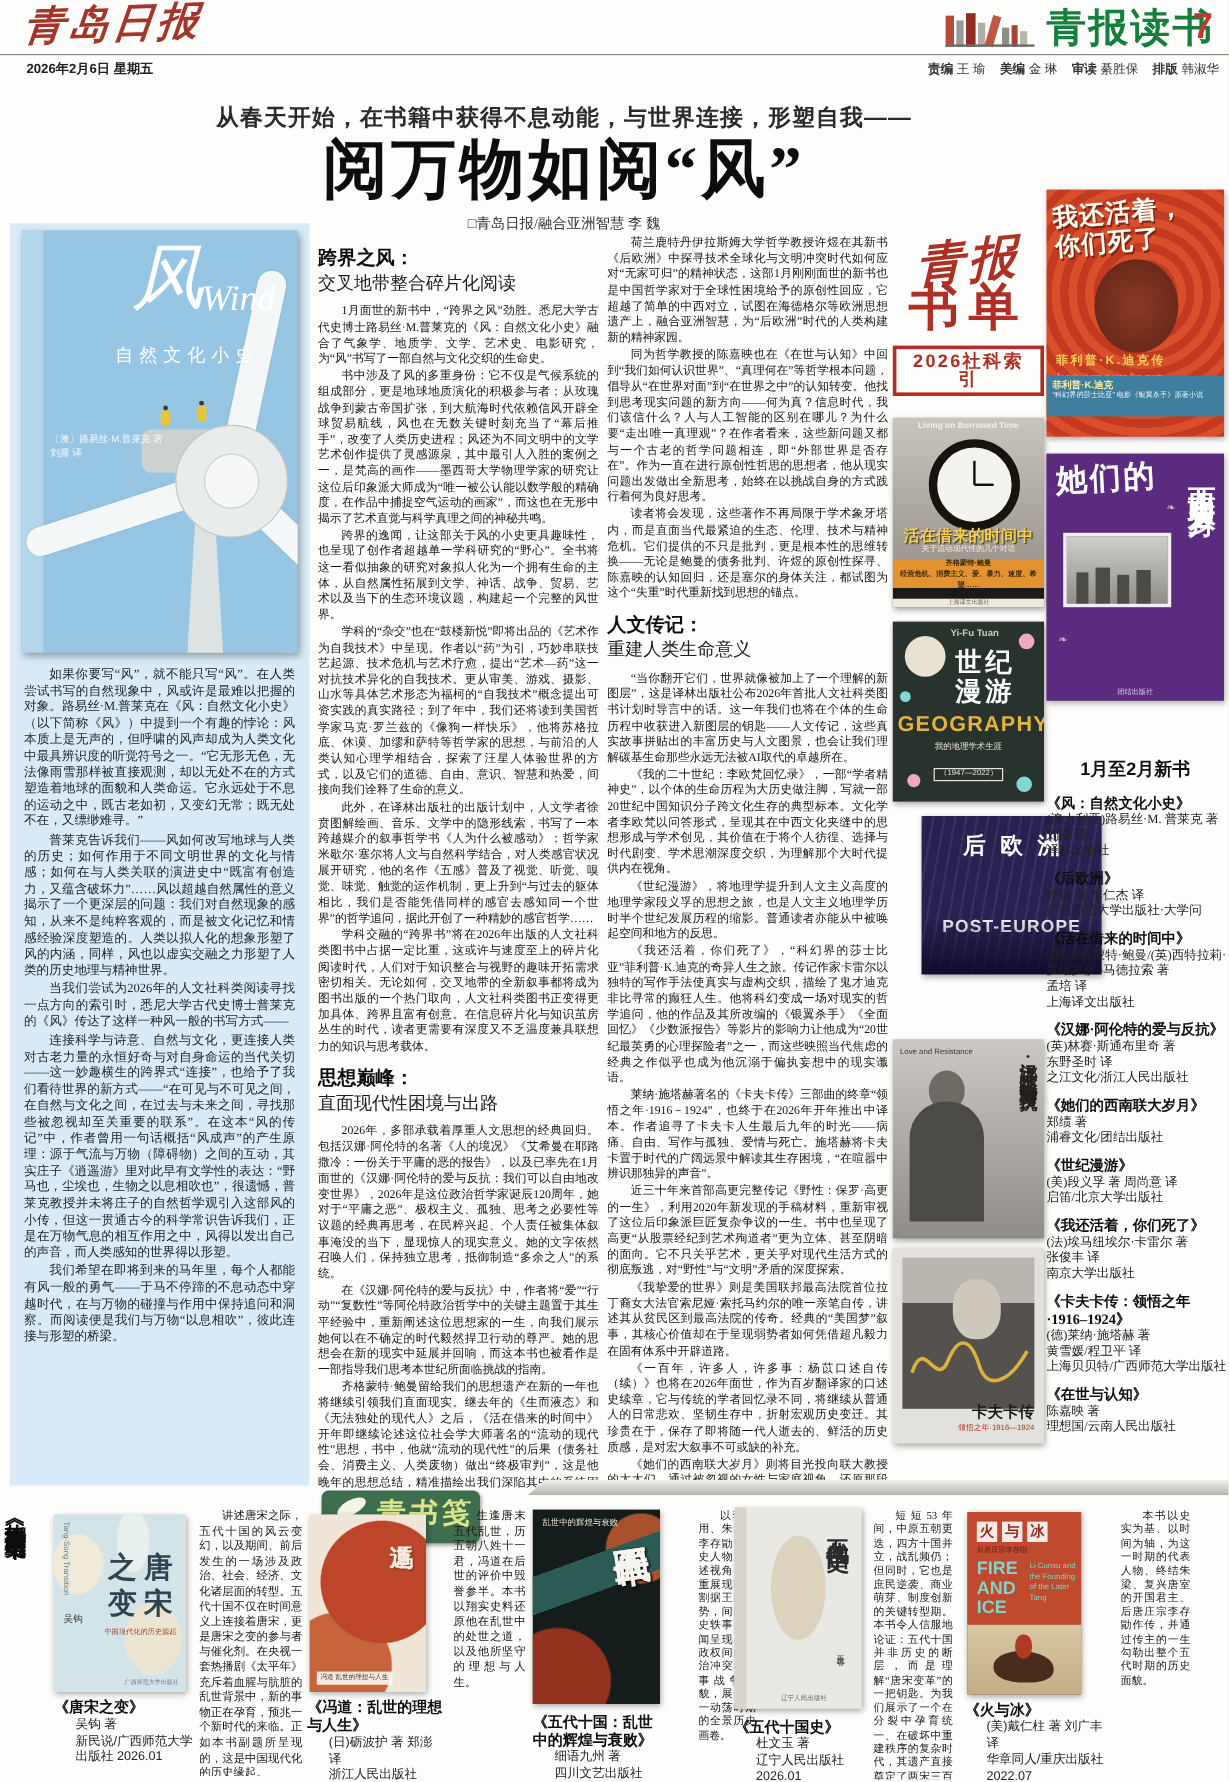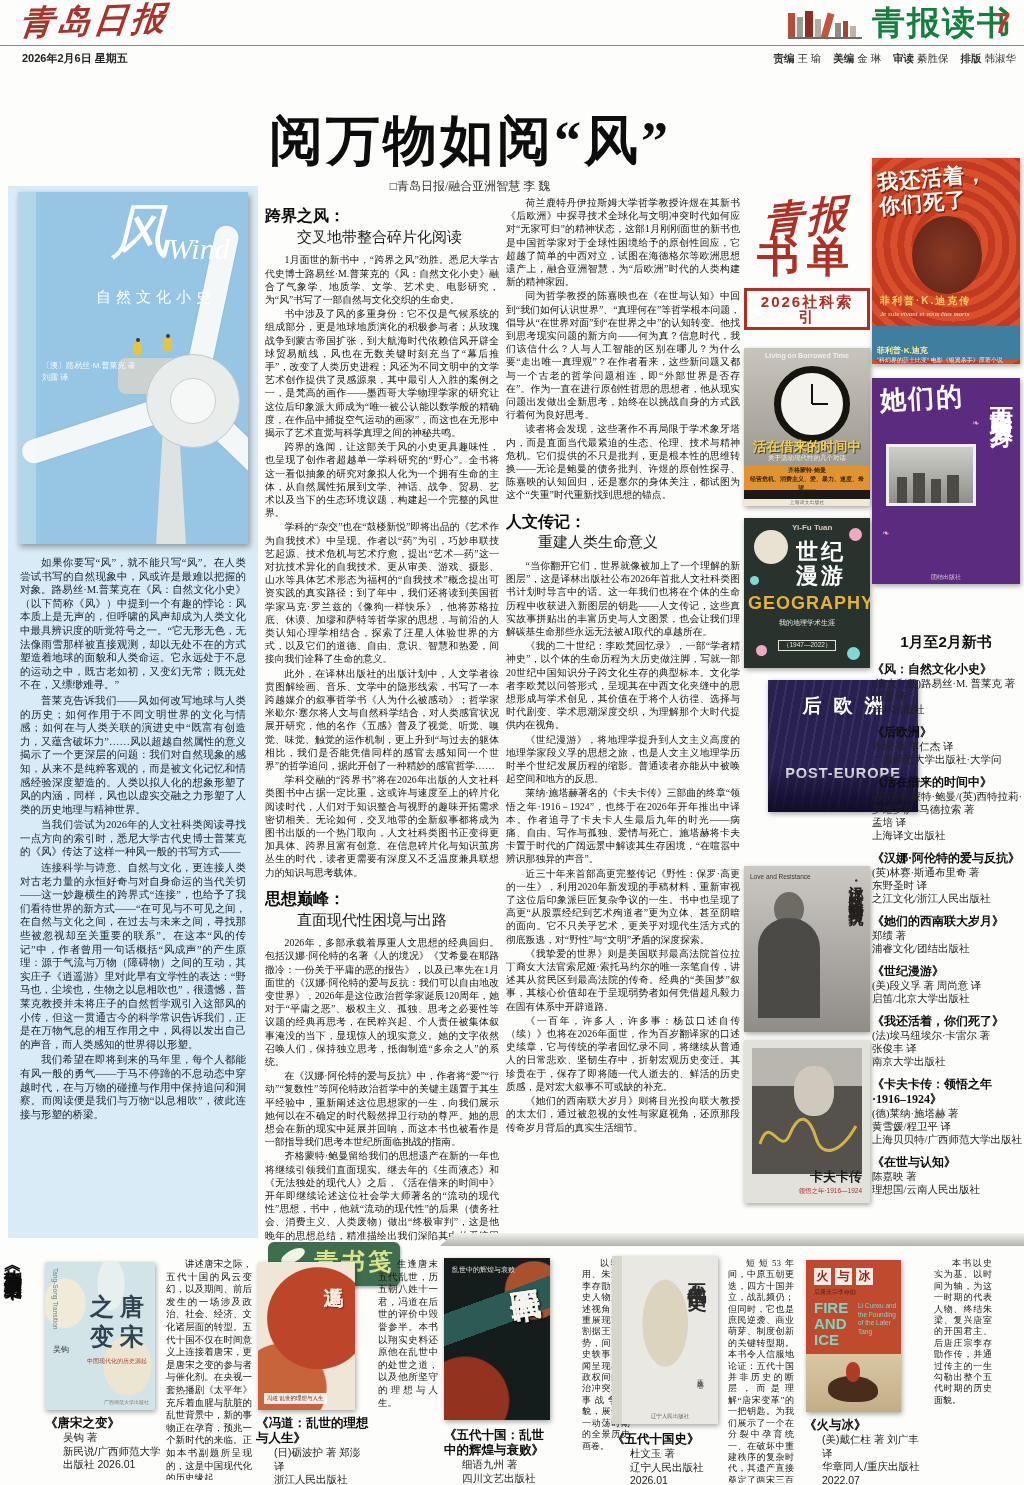--- a/index.html
+++ b/index.html
@@ -43,21 +43,21 @@
   .hub1{position:absolute;left:128px;top:162px;width:92px;height:92px;border-radius:50%;background:#e8eceb;border:1px solid #c2c8c6;}
   .hub2{position:absolute;left:152px;top:186px;width:44px;height:44px;border-radius:50%;background:#f6f8f7;border:1px solid #ccd1cf;}
   .worker{position:absolute;width:8px;height:13px;background:#e7c43b;border-radius:2px;}
   .worker:before{content:"";position:absolute;left:2px;top:-4px;width:4px;height:4px;border-radius:50%;background:#3a3a3a;}
   .wpub{position:absolute;right:6px;bottom:6px;font:400 7px/1 "Liberation Sans",sans-serif;color:#fff;}
   
   .col{overflow:hidden;}
   .col p.bp{font:400 9.8px/13.2px "Liberation Serif",serif;text-align:justify;text-indent:2em;color:#141414;margin:0 0 1px;}
   .sh{margin:10px 0 7px;}
   .sh .l1{font:800 16px/1.3 "Liberation Sans",sans-serif;color:#0d0d0d;}
-  .sh .l2{font:500 15px/1.3 "Liberation Sans",sans-serif;color:#1c1c1c;margin-left:32px;}
+  .sh .l2{font:500 15px/1.3 "Liberation Sans",sans-serif;color:#1c1c1c;}
   .sh.first{margin-top:0;}
   
   .bsbadge{left:744px;top:198px;width:126px;text-align:center;}
   .bs1{font:900 40px/1 "Liberation Serif",serif;font-style:italic;color:#ae2f24;letter-spacing:4px;
        display:inline-block;transform:rotate(-6deg) skewX(-6deg);}
   .bs2{font:900 42px/1 "Liberation Serif",serif;color:#ae2f24;letter-spacing:8px;margin-top:-2px;}
   .bsbox{display:inline-block;border:3px solid #ae2f24;padding:3px 6px;margin-top:10px;
          font:800 15px/1 "Liberation Sans",sans-serif;color:#ae2f24;letter-spacing:2px;}
   
   .cover{position:absolute;overflow:hidden;box-shadow:1px 2px 5px rgba(0,0,0,.35);}
@@ -107,21 +107,21 @@
   
   .cov-alive{left:872px;top:158px;width:148px;height:206px;
              background:repeating-radial-gradient(circle at 55% 42%,#d94f2b 0 7px,#c23a20 7px 14px);}
   .al-t{position:absolute;left:6px;top:8px;font:900 21px/24px "Liberation Sans",sans-serif;color:#fdfdf4;
         transform:rotate(-5deg);text-shadow:1px 2px 0 #7e2413;letter-spacing:1px;}
   .al-face{position:absolute;left:40px;top:58px;width:70px;height:78px;border-radius:50%;
            background:radial-gradient(#8a3a24,#5e2316);}
   .al-band{position:absolute;left:8px;top:138px;font:800 10px/1 "Liberation Sans",sans-serif;color:#f4cf5a;
            letter-spacing:2px;}
   .al-fr{position:absolute;left:8px;top:152px;font:italic 400 7px/9px "Liberation Serif",serif;color:#f6e4c4;}
-  .al-strip{position:absolute;left:0;bottom:4px;width:100%;height:34px;background:#3f7e9e;padding-top:20px;box-sizing:border-box;}
+  .al-strip{position:absolute;left:0;bottom:17px;width:100%;height:34px;background:#3f7e9e;padding-top:3px;box-sizing:border-box;}
   .al-strip .s1{font:800 8px/10px "Liberation Sans",sans-serif;color:#ffec9e;text-align:left;padding:0 5px;}
   .al-strip .s2{font:400 6px/8px "Liberation Sans",sans-serif;color:#eaf4fa;padding:0 5px;}
   
   .cov-swl{left:872px;top:378px;width:148px;height:206px;background:#5b2b80;}
   .swl-t1{position:absolute;left:8px;top:8px;font:900 26px/1 "Liberation Serif",serif;color:#fff;transform:rotate(-3deg);letter-spacing:2px;}
   .swl-t2{position:absolute;right:6px;top:10px;font:800 23px/1.1 "Liberation Serif",serif;color:#fff;letter-spacing:4px;}
   .swl-photo{position:absolute;left:14px;top:66px;width:84px;height:56px;border:3px solid #efefef;
              background:linear-gradient(#cfcfca,#8f8f88);}
   .swl-photo i{position:absolute;bottom:0;background:#4c4b46;display:block;}
   .swl-bird{position:absolute;color:#e9a8bc;font-size:9px;}
@@ -209,20 +209,21 @@
   </div>
   <div class="abs hsec">青报读书</div>
   <div class="abs hpage">7</div>
   <div class="abs credits">
     <b>责编</b><span>王 瑜</span>
     <b>美编</b><span>金 琳</span>
     <b>审读</b><span>綦胜保</span>
     <b>排版</b><span>韩淑华</span>
   </div>
 
+  <div class="abs kicker">从春天开始，在书籍中获得不息动能，与世界连接，形塑自我——</div>
   <div class="abs mtitle">阅万物如阅“风”</div>
   <div class="abs byline">□青岛日报/融合亚洲智慧  李 魏</div>
 
   <div class="abs bluepanel"></div>
   <div class="abs wcov">
     <div class="blade" style="left:162px;top:196px;transform:rotate(-78deg)"></div>
     <div class="blade" style="left:162px;top:196px;transform:rotate(162deg)"></div>
     <div class="blade" style="left:162px;top:196px;transform:rotate(44deg)"></div>
     <div class="tower"></div>
     <div class="nacelle"></div>
@@ -273,20 +274,21 @@
     <p class="bp">荷兰鹿特丹伊拉斯姆大学哲学教授许煜在其新书《后欧洲》中探寻技术全球化与文明冲突时代如何应对“无家可归”的精神状态，这部1月刚刚面世的新书也是中国哲学家对于全球性困境给予的原创性回应，它超越了简单的中西对立，试图在海德格尔等欧洲思想遗产上，融合亚洲智慧，为“后欧洲”时代的人类构建新的精神家园。</p>
     <p class="bp">同为哲学教授的陈嘉映也在《在世与认知》中回到“我们如何认识世界”、“真理何在”等哲学根本问题，倡导从“在世界对面”到“在世界之中”的认知转变。他找到思考现实问题的新方向——何为真？信息时代，我们该信什么？人与人工智能的区别在哪儿？为什么要“走出唯一真理观”？在作者看来，这些新问题又都与一个古老的哲学问题相连，即“外部世界是否存在”。作为一直在进行原创性哲思的思想者，他从现实问题出发做出全新思考，始终在以挑战自身的方式践行着何为良好思考。</p>
     <p class="bp">读者将会发现，这些著作不再局限于学术象牙塔内，而是直面当代最紧迫的生态、伦理、技术与精神危机。它们提供的不只是批判，更是根本性的思维转换——无论是鲍曼的债务批判、许煜的原创性探寻、陈嘉映的认知回归，还是塞尔的身体关注，都试图为这个“失重”时代重新找到思想的锚点。</p>
     <div class="sh">
       <div class="l1">人文传记：</div>
       <div class="l2">重建人类生命意义</div>
     </div>
     <p class="bp">“当你翻开它们，世界就像被加上了一个理解的新图层”，这是译林出版社公布2026年首批人文社科类图书计划时导言中的话。这一年我们也将在个体的生命历程中收获进入新图层的钥匙——人文传记，这些真实故事拼贴出的丰富历史与人文图景，也会让我们理解碳基生命那些永远无法被AI取代的卓越所在。</p>
     <p class="bp">《我的二十世纪：李欧梵回忆录》，一部“学者精神史”，以个体的生命历程为大历史做注脚，写就一部20世纪中国知识分子跨文化生存的典型标本。文化学者李欧梵以问答形式，呈现其在中西文化夹缝中的思想形成与学术创见，其价值在于将个人彷徨、选择与时代剧变、学术思潮深度交织，为理解那个大时代提供内在视角。</p>
     <p class="bp">《世纪漫游》，将地理学提升到人文主义高度的地理学家段义孚的思想之旅，也是人文主义地理学历时半个世纪发展历程的缩影。普通读者亦能从中被唤起空间和地方的反思。</p>
+    <p class="bp">《我还活着，你们死了》，“科幻界的莎士比亚”菲利普·K.迪克的奇异人生之旅。传记作家卡雷尔以独特的写作手法使真实与虚构交织，描绘了鬼才迪克非比寻常的癫狂人生。他将科幻变成一场对现实的哲学追问，他的作品及其所改编的《银翼杀手》《全面回忆》《少数派报告》等影片的影响力让他成为“20世纪最英勇的心理探险者”之一，而这些映照当代焦虑的经典之作似乎也成为他沉溺于偏执妄想中的现实谶语。</p>
     <p class="bp">莱纳·施塔赫著名的《卡夫卡传》三部曲的终章“领悟之年·1916－1924”，也终于在2026年开年推出中译本。作者追寻了卡夫卡人生最后九年的时光——病痛、自由、写作与孤独、爱情与死亡。施塔赫将卡夫卡置于时代的广阔远景中解读其生存困境，“在喧嚣中辨识那独异的声音”。</p>
     <p class="bp">近三十年来首部高更完整传记《野性：保罗·高更的一生》，利用2020年新发现的手稿材料，重新审视了这位后印象派巨匠复杂争议的一生。书中也呈现了高更“从股票经纪到艺术殉道者”更为立体、甚至阴暗的面向。它不只关乎艺术，更关乎对现代生活方式的彻底叛逃，对“野性”与“文明”矛盾的深度探索。</p>
     <p class="bp">《我挚爱的世界》则是美国联邦最高法院首位拉丁裔女大法官索尼娅·索托马约尔的唯一亲笔自传，讲述其从贫民区到最高法院的传奇。经典的“美国梦”叙事，其核心价值却在于呈现弱势者如何凭借超凡毅力在固有体系中开辟道路。</p>
     <p class="bp">《一百年，许多人，许多事：杨苡口述自传（续）》也将在2026年面世，作为百岁翻译家的口述史续章，它与传统的学者回忆录不同，将继续从普通人的日常悲欢、坚韧生存中，折射宏观历史变迁。其珍贵在于，保存了即将随一代人逝去的、鲜活的历史质感，是对宏大叙事不可或缺的补充。</p>
     <p class="bp">《她们的西南联大岁月》则将目光投向联大教授的太太们，通过被忽视的女性与家庭视角，还原那段传奇岁月背后的真实生活细节。</p>
 
   </div>
 
   <div class="abs bsbadge">
     <div class="bs1">青报</div>

